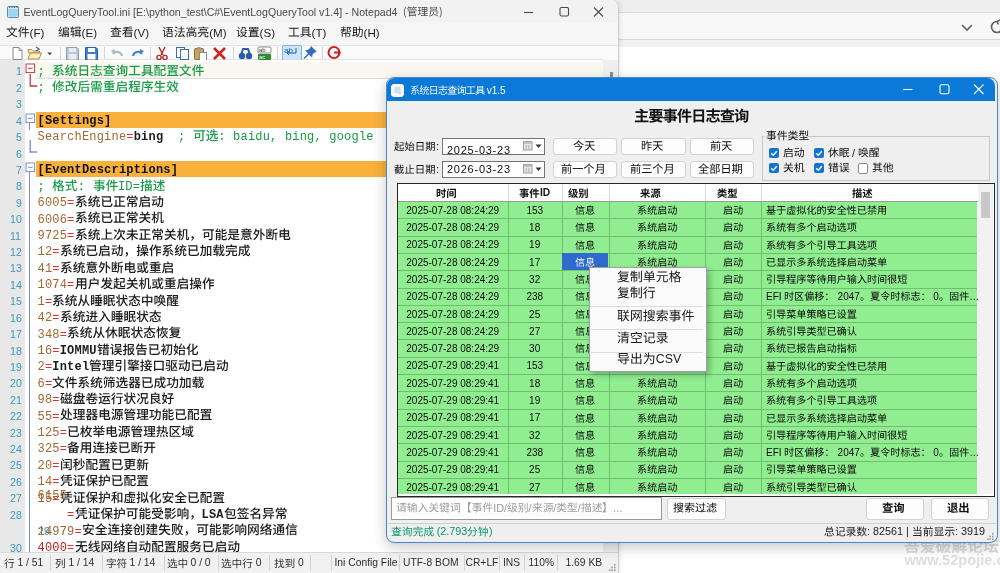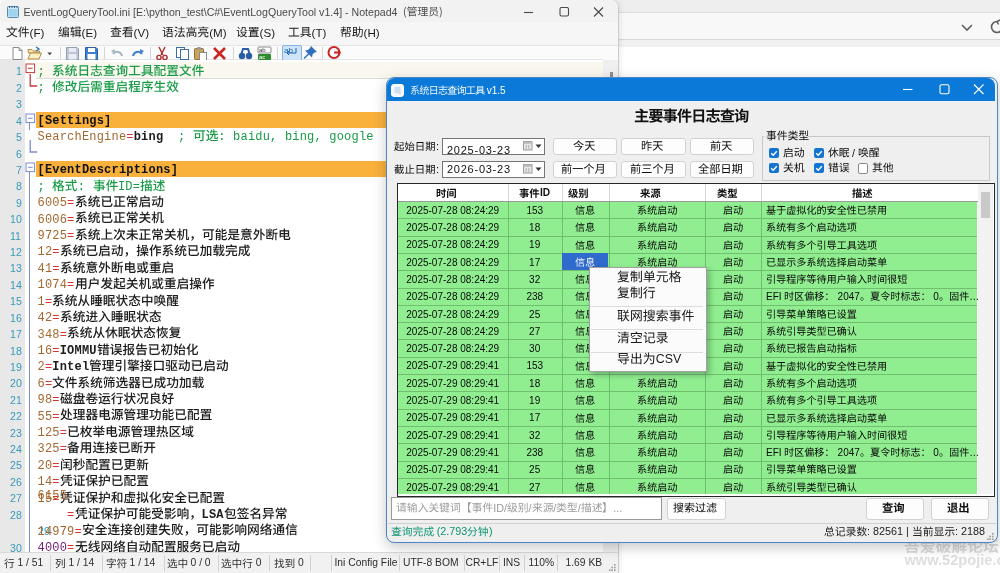--- a/index.html
+++ b/index.html
@@ -871,21 +871,21 @@
       <use href="#g128" x="5000"></use>
       <use href="#g129" x="6000"></use>
       <use href="#g130" x="7000"></use>
       <use href="#g131" x="8000"></use>
       <use href="#g132" x="9000"></use>
       <use href="#g56" x="10000"></use>
       <use href="#g35" x="11000"></use>
       <use href="#g36" x="12000"></use>
     </g>
   </svg>
-<div class="t " style="left:37.5px;top:540.99px;font:12px 'Liberation Mono';color:#701a75;letter-spacing:0.20px;">4000</div>
+<div class="t " style="left:37.5px;top:540.99px;font:12px 'Liberation Mono';color:#b91c1c;letter-spacing:0.20px;">4000</div>
 <div class="t " style="left:67.1px;top:540.99px;font:12px 'Liberation Mono';color:#d83434;letter-spacing:0.20px;">=</div>
 <svg style="position:absolute;left:74.5px;top:539.8px;overflow:visible" width="165.1" height="12.7" viewBox="0 0 13000 1000">
     <g fill="#1c1c1c" transform="translate(0,880) scale(1,-1)">
       <use href="#g133" x="0"></use>
       <use href="#g134" x="1000"></use>
       <use href="#g135" x="2000"></use>
       <use href="#g136" x="3000"></use>
       <use href="#g137" x="4000"></use>
       <use href="#g59" x="5000"></use>
       <use href="#g35" x="6000"></use>
@@ -2099,21 +2099,21 @@
   </svg>
 <div class="t " style="left:866.9px;top:525.22px;font:10.8px 'Liberation Sans';color:#222;">: 82561 | </div>
 <svg style="position:absolute;left:911.8px;top:525.5px;overflow:visible" width="43.2" height="10.8" viewBox="0 0 4000 1000">
     <g fill="#222" transform="translate(0,880) scale(1,-1)">
       <use href="#g304" x="0"></use>
       <use href="#g197" x="1000"></use>
       <use href="#g247" x="2000"></use>
       <use href="#g248" x="3000"></use>
     </g>
   </svg>
-<div class="t " style="left:955.0px;top:525.22px;font:10.8px 'Liberation Sans';color:#222;">: 2188</div>
+<div class="t " style="left:955.0px;top:525.22px;font:10.8px 'Liberation Sans';color:#222;">: 3919</div>
 <svg class="abs" style="left:987px;top:533px" width="7" height="7" viewBox="0 0 7 7">
     <g fill="#9a9a9a">
       <rect x="5" y="0" width="1.6" height="1.6"></rect>
       <rect x="5" y="2.7" width="1.6" height="1.6"></rect>
       <rect x="5" y="5.4" width="1.6" height="1.6"></rect>
       <rect x="2.3" y="5.4" width="1.6" height="1.6"></rect>
       <rect x="2.3" y="2.7" width="1.6" height="1.6"></rect>
       <rect x="0" y="5.4" width="1.6" height="1.6"></rect>
     </g>
   </svg>

